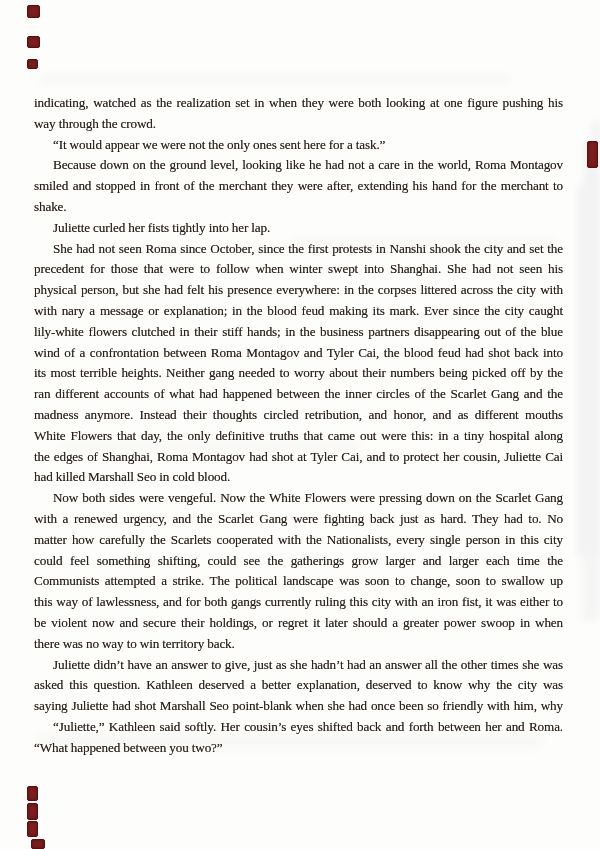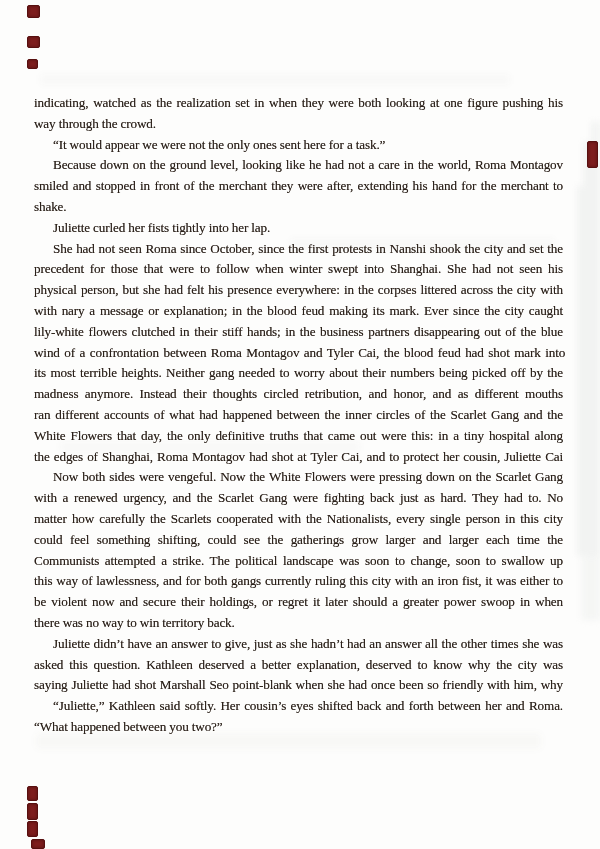--- a/index.html
+++ b/index.html
@@ -79,26 +79,27 @@
       </div>
       <div class="para">
         <div class="line indent"><span class="txt">Juliette curled her fists tightly into her lap.</span></div>
       </div>
       <div class="para">
         <div class="line indent jfull"><span class="txt" style="word-spacing: 0.673611px;">She had not seen Roma since October, since the first protests in Nanshi shook the city and set the</span></div>
         <div class="line jfull"><span class="txt" style="word-spacing: 2.82715px; margin-top: 24px;">precedent for those that were to follow when winter swept into Shanghai. She had not seen his</span></div>
         <div class="line jfull"><span class="txt" style="word-spacing: 1.00098px;">physical person, but she had felt his presence everywhere: in the corpses littered across the city with</span></div>
         <div class="line jfull"><span class="txt" style="word-spacing: 1.68474px;">with nary a message or explanation; in the blood feud making its mark. Ever since the city caught</span></div>
         <div class="line jfull"><span class="txt" style="word-spacing: 1.47083px;">lily-white flowers clutched in their stiff hands; in the business partners disappearing out of the blue</span></div>
-        <div class="line jfull"><span class="txt" style="word-spacing: 1.39844px;">wind of a confrontation between Roma Montagov and Tyler Cai, the blood feud had shot mark into</span></div>
+        <div class="line jfull"><span class="txt" style="word-spacing: 1.39844px;">wind of a confrontation between Roma Montagov and Tyler Cai, the blood feud had shot back into</span></div>
         <div class="line jfull"><span class="txt" style="word-spacing: 1.34277px;">its most terrible heights. Neither gang needed to worry about their numbers being picked off by the</span></div>
+        <div class="line jfull"><span class="txt" style="word-spacing: 1.71777px;">ran different accounts of what had happened between the inner circles of the Scarlet Gang and the</span></div>
         <div class="line jfull"><span class="txt" style="word-spacing: 3.3099px;">madness anymore. Instead their thoughts circled retribution, and honor, and as different mouths</span></div>
-        <div class="line jfull"><span class="txt" style="word-spacing: 1.71777px;">ran different accounts of what had happened between the inner circles of the Scarlet Gang and the</span></div>
         <div class="line jfull"><span class="txt" style="word-spacing: 1.84559px; margin-top: 44px;">White Flowers that day, the only definitive truths that came out were this: in a tiny hospital along</span></div>
         <div class="line jfull"><span class="txt" style="word-spacing: 0.950368px;">the edges of Shanghai, Roma Montagov had shot at Tyler Cai, and to protect her cousin, Juliette Cai</span></div>
+        <div class="line"><span class="txt">had killed Marshall Seo in cold blood.</span></div>
       </div>
       <div class="para">
         <div class="line indent jfull"><span class="txt" style="word-spacing: 0.929167px;">Now both sides were vengeful. Now the White Flowers were pressing down on the Scarlet Gang</span></div>
         <div class="line jfull"><span class="txt" style="word-spacing: 2.54779px;">with a renewed urgency, and the Scarlet Gang were fighting back just as hard. They had to. No</span></div>
         <div class="line jfull"><span class="txt" style="word-spacing: 2px;">matter how carefully the Scarlets cooperated with the Nationalists, every single person in this city</span></div>
         <div class="line jfull"><span class="txt" style="word-spacing: 4.35603px; text-align: center;">could feel something shifting, could see the gatherings grow larger and larger each time the</span></div>
         <div class="line jfull"><span class="txt" style="word-spacing: 2.54018px;">Communists attempted a strike. The political landscape was soon to change, soon to swallow up</span></div>
         <div class="line jfull"><span class="txt" style="word-spacing: 0.708059px;">this way of lawlessness, and for both gangs currently ruling this city with an iron fist, it was either to</span></div>
         <div class="line jfull"><span class="txt" style="word-spacing: 1.98713px;">be violent now and secure their holdings, or regret it later should a greater power swoop in when</span></div>
         <div class="line"><span class="txt">there was no way to win territory back.</span></div>

